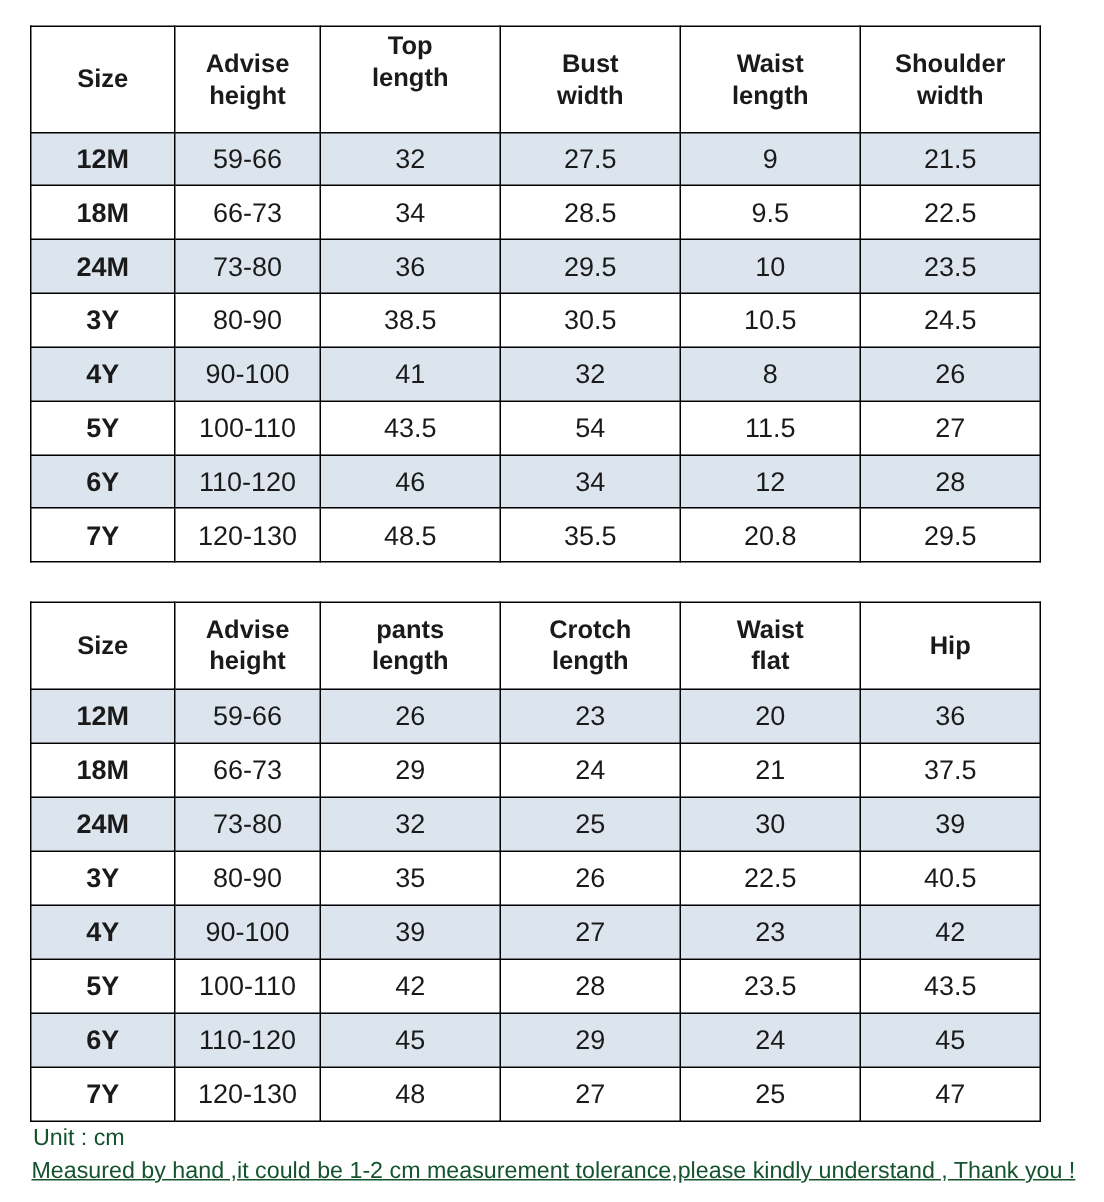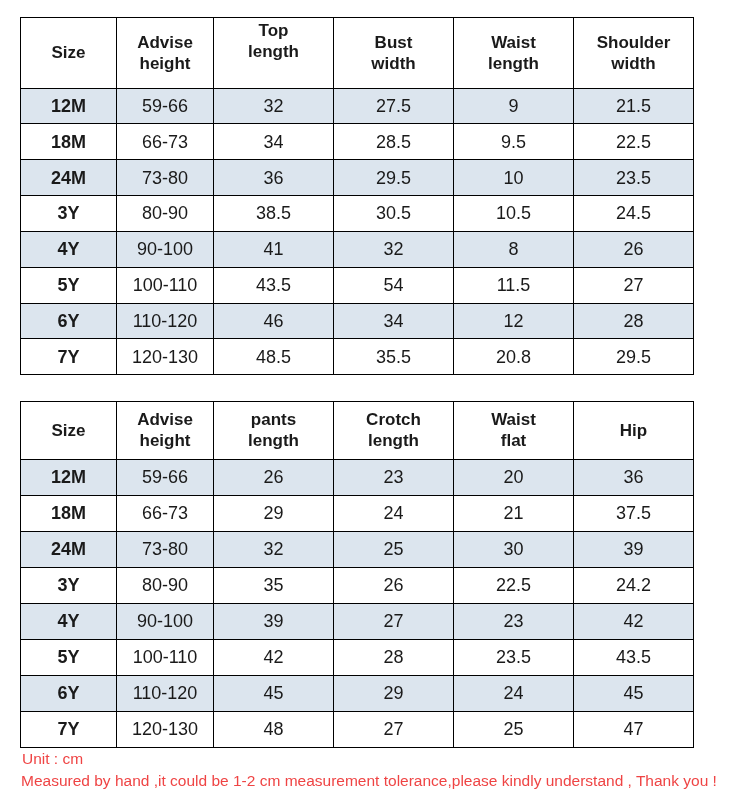--- a/index.html
+++ b/index.html
@@ -48,25 +48,25 @@
   #table1 .hdr { height: 70.5px; }
   #table1 tbody tr { height: 35.85px; }
   #table2 { left: 20px; top: 401px; }
   #table2 .hdr { height: 57.5px; }
   #table2 tbody tr { height: 36px; }
 
   .note {
     position: absolute;
     font-size: 15.5px;
     line-height: 1;
-    color: #ef4444;
+    color: #14532d;
     white-space: nowrap;
   }
   #note1 { left: 22px; top: 751px; }
-  #note2 { left: 21px; top: 773px; }
+  #note2 { left: 21px; top: 773px; text-decoration: underline; }
 </style>
 </head>
 <body>
 
 <div class="page">
   <table class="sizetable" id="table1">
     <colgroup>
         <col style="width:96px">
         <col style="width:97px">
         <col style="width:120px">
@@ -190,21 +190,21 @@
           <td class="">25</td>
           <td class="">30</td>
           <td class="">39</td>
         </tr>
         <tr class="">
           <td class="sizecol">3Y</td>
           <td class="">80-90</td>
           <td class="">35</td>
           <td class="">26</td>
           <td class="">22.5</td>
-          <td class="">24.2</td>
+          <td class="">40.5</td>
         </tr>
         <tr class="alt">
           <td class="sizecol">4Y</td>
           <td class="">90-100</td>
           <td class="">39</td>
           <td class="">27</td>
           <td class="">23</td>
           <td class="">42</td>
         </tr>
         <tr class="">

